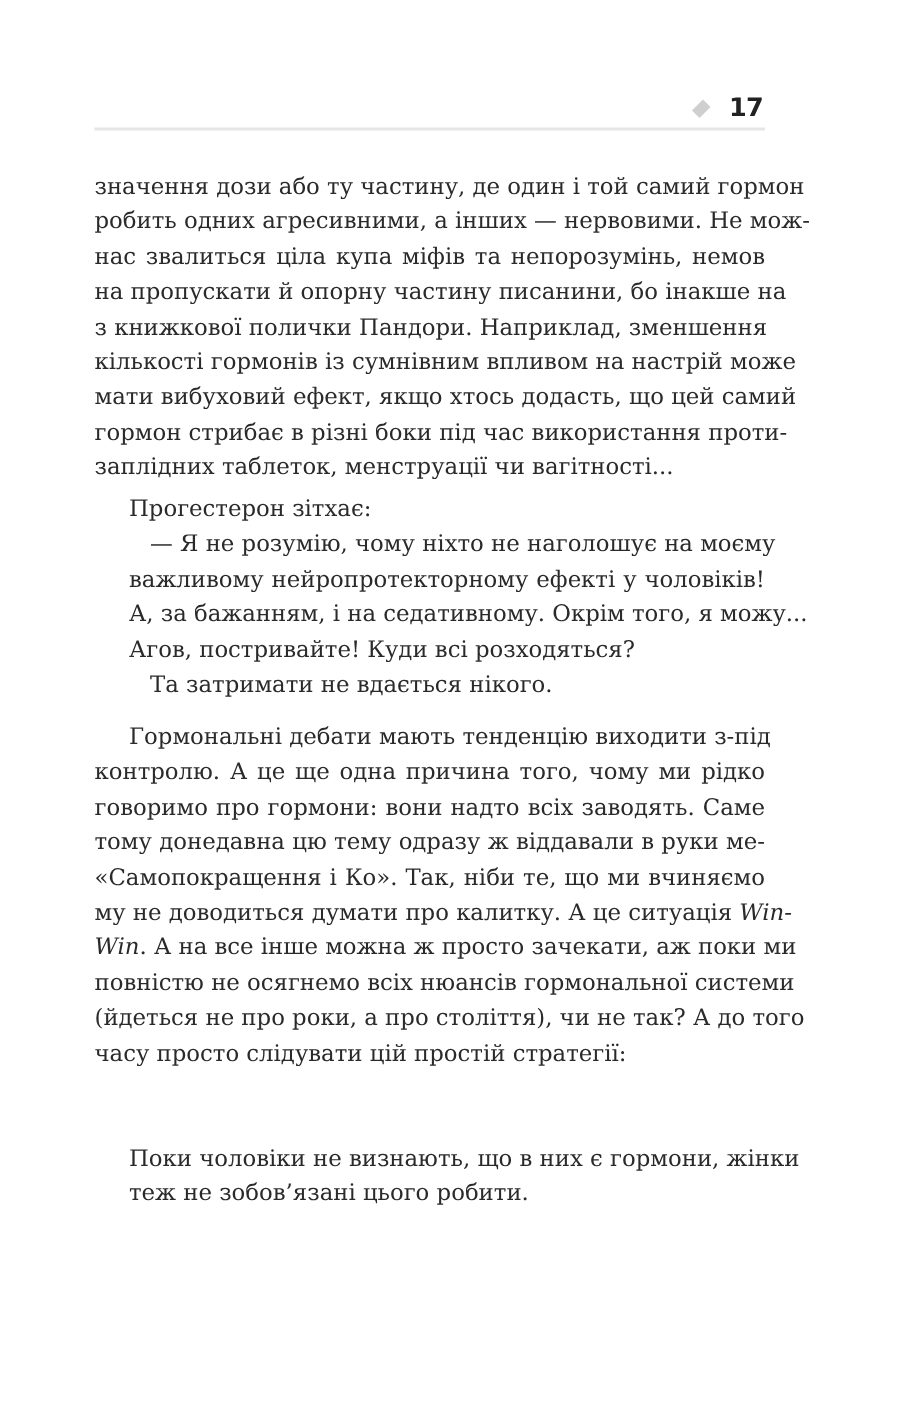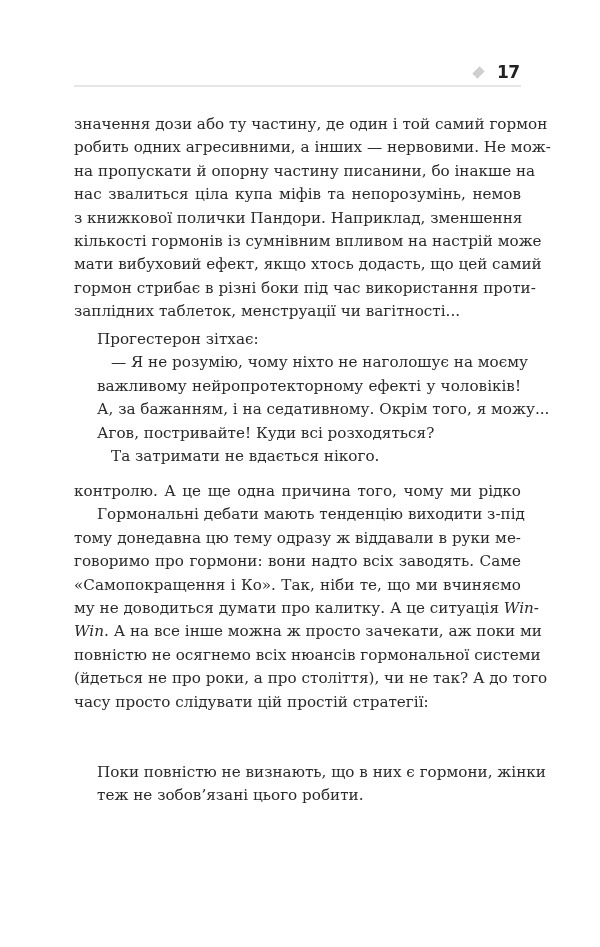--- a/index.html
+++ b/index.html
@@ -1,17 +1,17 @@
 <!DOCTYPE html>
 <html><head>
 <meta charset="utf-8">
 <style>
   html, body { margin: 0; padding: 0; background: #ffffff; }
   body { width: 600px; height: 947px; position: relative; overflow: hidden; }
-  .page { position: absolute; left: 11px; top: 0; width: 476px; height: 947px; background: #fff; text-decoration: underline; }
+  .page { position: absolute; left: 0; top: 0; width: 476px; height: 947px; background: #fff; text-decoration: underline; }
   .rule { position: absolute; left: 63px; top: 85px; width: 447px; height: 2px; background: #e6e6e6; }
   .diamond { position: absolute; left: 463px; top: 68px; width: 9px; height: 9px; background: #cfcfcf; transform: rotate(45deg) scale(0.8,1.15); }
   .pagenum { position: absolute; left: 486px; top: 62px; font-family: "DejaVu Sans", sans-serif; font-weight: bold; font-size: 17px; color: #222; letter-spacing: -0.5px; }
   .text { position: absolute; left: 63px; width: 447px; font-family: "DejaVu Serif", serif; font-size: 15.2px; color: #2a2a2a; }
   .line { height: 23.4px; line-height: 23.4px; white-space: nowrap; text-align: justify; text-align-last: justify; display: block; overflow: visible; }
   .line.last { text-align-last: left; }
   .ind1 { padding-left: 23px; }
   .ind2 { padding-left: 37px; }
   .ital { font-style: italic; margin-top: 40px; }
   .p1 { top: 113px; }
@@ -25,50 +25,50 @@
 
 <div class="page">
 
   <div class="diamond"></div>
   <div class="pagenum">17</div>
   <div class="rule"></div>
 
   <div class="text p1">
     <span class="line">значення дози або ту частину, де один і той самий гормон</span>
     <span class="line">робить одних агресивними, а інших — нервовими. Не мож-</span>
+    <span class="line">нас звалиться ціла купа міфів та непорозумінь, немов</span>
     <span class="line">на пропускати й опорну частину писанини, бо інакше на</span>
-    <span class="line">нас звалиться ціла купа міфів та непорозумінь, немов</span>
     <span class="line">з книжкової полички Пандори. Наприклад, зменшення</span>
     <span class="line">кількості гормонів із сумнівним впливом на настрій може</span>
     <span class="line">мати вибуховий ефект, якщо хтось додасть, що цей самий</span>
     <span class="line">гормон стрибає в різні боки під час використання проти-</span>
     <span class="line last">заплідних таблеток, менструації чи вагітності...</span>
   </div>
 
   <div class="text p2">
     <span class="line last ind1">Прогестерон зітхає:</span>
     <span class="line ind2">— Я не розумію, чому ніхто не наголошує на моєму</span>
     <span class="line ind1">важливому нейропротекторному ефекті у чоловіків!</span>
     <span class="line last ind1">А, за бажанням, і на седативному. Окрім того, я можу...</span>
     <span class="line last ind1">Агов, постривайте! Куди всі розходяться?</span>
     <span class="line last ind2">Та затримати не вдається нікого.</span>
   </div>
 
   <div class="text p3">
+    <span class="line ind1">Гормональні дебати мають тенденцію виходити з-під</span>
     <span class="line">контролю. А це ще одна причина того, чому ми рідко</span>
-    <span class="line ind1">Гормональні дебати мають тенденцію виходити з-під</span>
+    <span class="line">говоримо про гормони: вони надто всіх заводять. Саме</span>
     <span class="line">тому донедавна цю тему одразу ж віддавали в руки ме-</span>
-    <span class="line">говоримо про гормони: вони надто всіх заводять. Саме</span>
     <span class="line">«Самопокращення і Ко». Так, ніби те, що ми вчиняємо</span>
     <span class="line"><span>му не доводиться думати про калитку. А це ситуація </span><span class="ital">Win-</span></span>
     <span class="line"><span class="ital">Win</span><span>. А на все інше можна ж просто зачекати, аж поки ми</span></span>
     <span class="line">повністю не осягнемо всіх нюансів гормональної системи</span>
     <span class="line">(йдеться не про роки, а про століття), чи не так? А до того</span>
     <span class="line last">часу просто слідувати цій простій стратегії:</span>
   </div>
 
   <div class="text p4" style="top:761px;">
-    <span class="line last ind1">Поки повністю не визнають, що в них є гормони, жінки</span>
+    <span class="line last ind1">Поки чоловіки не визнають, що в них є гормони, жінки</span>
     <span class="line last ind1">теж не зобов’язані цього робити.</span>
   </div>
 
 
 </div>
 
 </body></html>

